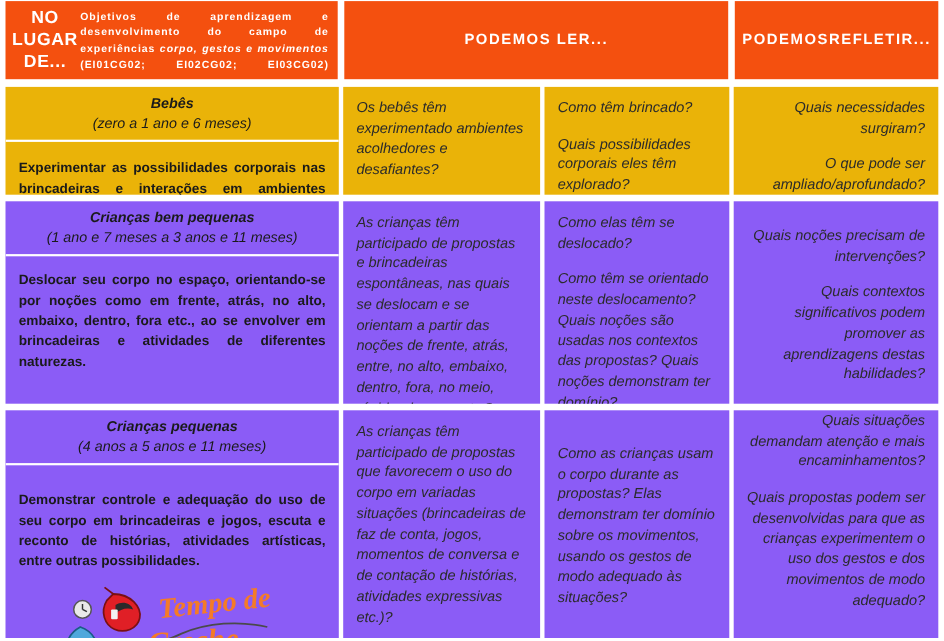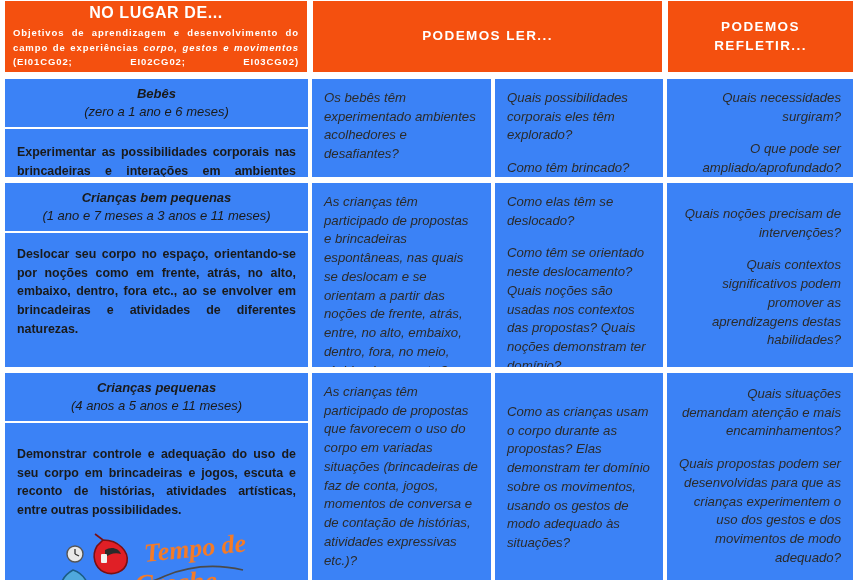--- a/index.html
+++ b/index.html
@@ -29,21 +29,21 @@
     column-gap: 0px;
     width: 858px;
     height: 583px;
   }
 
   
   .hdr {
     background: #f4500f;
     color: #ffffff;
     display: flex;
-    flex-direction: column;
+    flex-direction: row;
     align-items: center;
     justify-content: center;
     text-align: center;
     box-sizing: border-box;
     margin: 1px 4px 4px 4px;
     padding: 4px 6px;
   }
   .hdr-col1 { margin-left: 5px; margin-right: 3px; }
   .hdr-col2 { margin-left: 3px; margin-right: 3px; }
   .hdr-col4 { margin-left: 3px; margin-right: 5px; }
@@ -80,22 +80,22 @@
     line-height: 1.42;
     color: #2b2b2b;
     overflow: hidden;
     margin: 3px 3px;
   }
   .col1 { margin-left: 5px; margin-right: 2px; padding: 0; }
   .col2 { margin-left: 2px; margin-right: 2px; }
   .col3 { margin-left: 2px; margin-right: 2px; }
   .col4 { margin-left: 2px; margin-right: 5px; text-align: right; }
 
-  .light { background: #3b82f6; }
-  .dark  { background: #3b82f6; }
+  .light { background: #eab308; }
+  .dark  { background: #8b5cf6; }
 
   .cell p { margin: 0 0 14px 0; font-style: italic; }
   .cell p:last-child { margin-bottom: 0; }
 
   
   .c1inner {
     display: flex;
     flex-direction: column;
     height: 100%;
     box-sizing: border-box;
@@ -161,22 +161,22 @@
           <div>Bebês</div>
           <div class="age-range">(zero a 1 ano e 6 meses)</div>
         </div>
         <div class="objective">Experimentar as possibilidades corporais nas brincadeiras e interações em ambientes acolhedores e desafiantes.</div>
       </div>
     </div>
     <div class="cell col2 light">
       <p>Os bebês têm experimentado ambientes acolhedores e desafiantes?</p>
     </div>
     <div class="cell col3 light">
+      <p>Como têm brincado?</p>
       <p>Quais possibilidades corporais eles têm explorado?</p>
-      <p>Como têm brincado?</p>
     </div>
     <div class="cell col4 light">
       <p>Quais necessidades surgiram?</p>
       <p>O que pode ser ampliado/aprofundado?</p>
     </div>
 
     <div class="cell col1 dark">
       <div class="c1inner">
         <div class="age-band">
           <div>Crianças bem pequenas</div>
@@ -226,19 +226,19 @@
           </svg>
         </div>
       </div>
     </div>
     <div class="cell col2 dark">
       <p>As crianças têm participado de propostas que favorecem o uso do corpo em variadas situações (brincadeiras de faz de conta, jogos, momentos de conversa e de contação de histórias, atividades expressivas etc.)?</p>
     </div>
     <div class="cell col3 dark" style="padding-top:30px;">
       <p>Como as crianças usam o corpo durante as propostas? Elas demonstram ter domínio sobre os movimentos, usando os gestos de modo adequado às situações?</p>
     </div>
-    <div class="cell col4 dark" style="padding-top:12px;">
+    <div class="cell col4 dark" style="padding-top:0;">
       <p>Quais situações demandam atenção e mais encaminhamentos?</p>
       <p>Quais propostas podem ser desenvolvidas para que as crianças experimentem o uso dos gestos e dos movimentos de modo adequado?</p>
     </div>
 
   </div>
 </div>
 
 </body></html>

